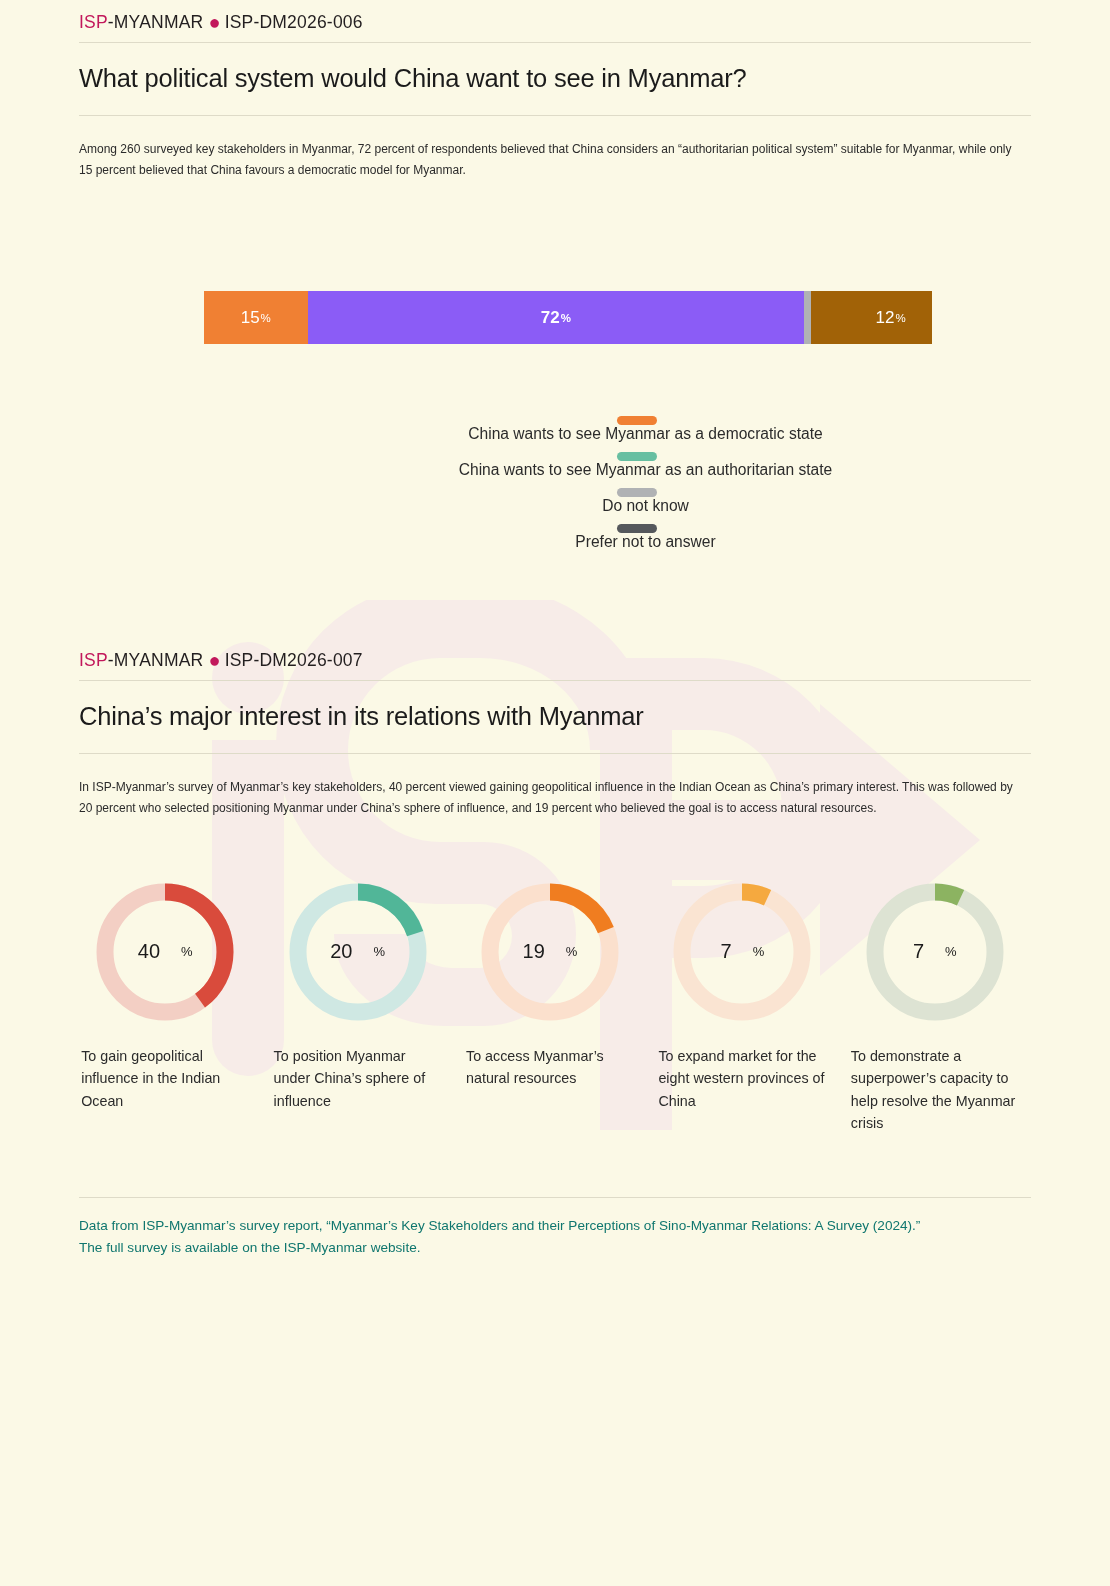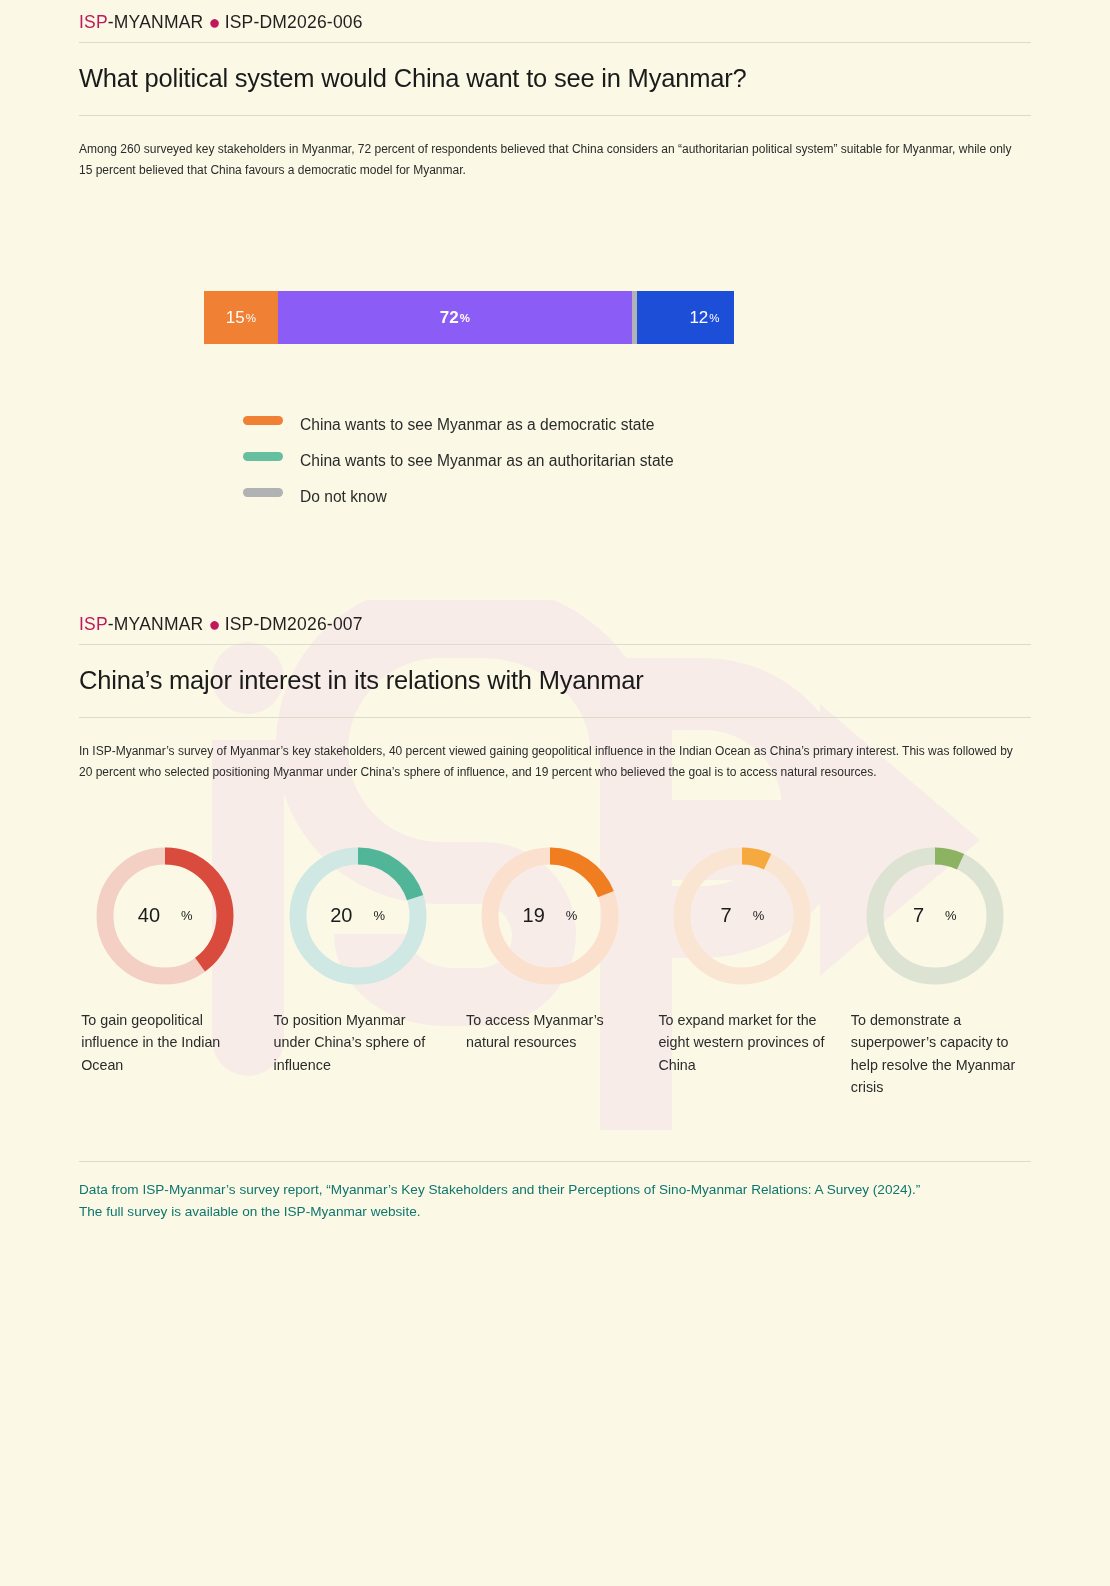--- a/index.html
+++ b/index.html
@@ -73,42 +73,44 @@
   }
 
   
   .bar-wrap {
     margin: 0 auto;
     padding-top: 110px;
   }
   .stacked-bar {
     display: flex;
     height: 53px;
-    width: 530px;
+    width: 728px;
     margin-left: 125px;
     overflow: hidden;
   }
   .seg {
     display: flex;
     align-items: center;
     justify-content: center;
     color: #ffffff;
     font-size: 17px;
     white-space: nowrap;
   }
   .seg .pct-sym { font-size: 11.5px; margin-left: 1px; }
 
   
   .legend {
     padding-top: 72px;
     margin-left: 164px;
   }
   .legend-row {
     display: flex;
+    align-items: center;
     height: 36px;
+    flex-direction: column;
   }
   .swatch {
     width: 40px;
     height: 9px;
     border-radius: 5px;
     flex: 0 0 auto;
   }
   .legend-label {
     font-size: 15.6px;
     color: #2b2b2b;
@@ -209,39 +211,43 @@
       <div class="stacked-bar" id="stacked-bar">
           <div class="seg" style="flex: 15 0 0px; background: rgb(240, 128, 51);">
             <span>15</span>
             <span class="pct-sym">%</span>
           </div>
           <div class="seg" style="flex: 72 0 0px; background: #8b5cf6; font-weight: bold;">
             <span>72</span>
             <span class="pct-sym">%</span>
           </div>
           <div class="seg" style="flex: 1 0 0px; background: rgb(176, 178, 180);"></div>
-          <div class="seg" style="flex: 12 0 0px; background: #1d4ed8; padding-left: 38px;">
+          <div class="seg" style="flex: 12 0 0px; background: #a16207; padding-left: 38px;">
             <span>12</span>
             <span class="pct-sym">%</span>
           </div>
         </div>
     </div>
 
     <div class="legend" id="bar-legend">
         <div class="legend-row">
           <span class="swatch" style="background: rgb(240, 128, 51);"></span>
           <span class="legend-label">China wants to see Myanmar as a democratic state</span>
         </div>
         <div class="legend-row">
           <span class="swatch" style="background: rgb(103, 191, 161);"></span>
           <span class="legend-label">China wants to see Myanmar as an authoritarian state</span>
         </div>
         <div class="legend-row">
           <span class="swatch" style="background: rgb(176, 178, 180);"></span>
           <span class="legend-label">Do not know</span>
+        </div>
+        <div class="legend-row">
+          <span class="swatch" style="background: rgb(85, 88, 92);"></span>
+          <span class="legend-label">Prefer not to answer</span>
         </div>
       </div>
   </div>
 
   <div class="spacer-sec2"></div>
 
   <div>
 
     <div class="kicker">
       <span class="isp">ISP</span><span>-MYANMAR</span><span class="dot">●</span><span>ISP-DM2026-007</span>

